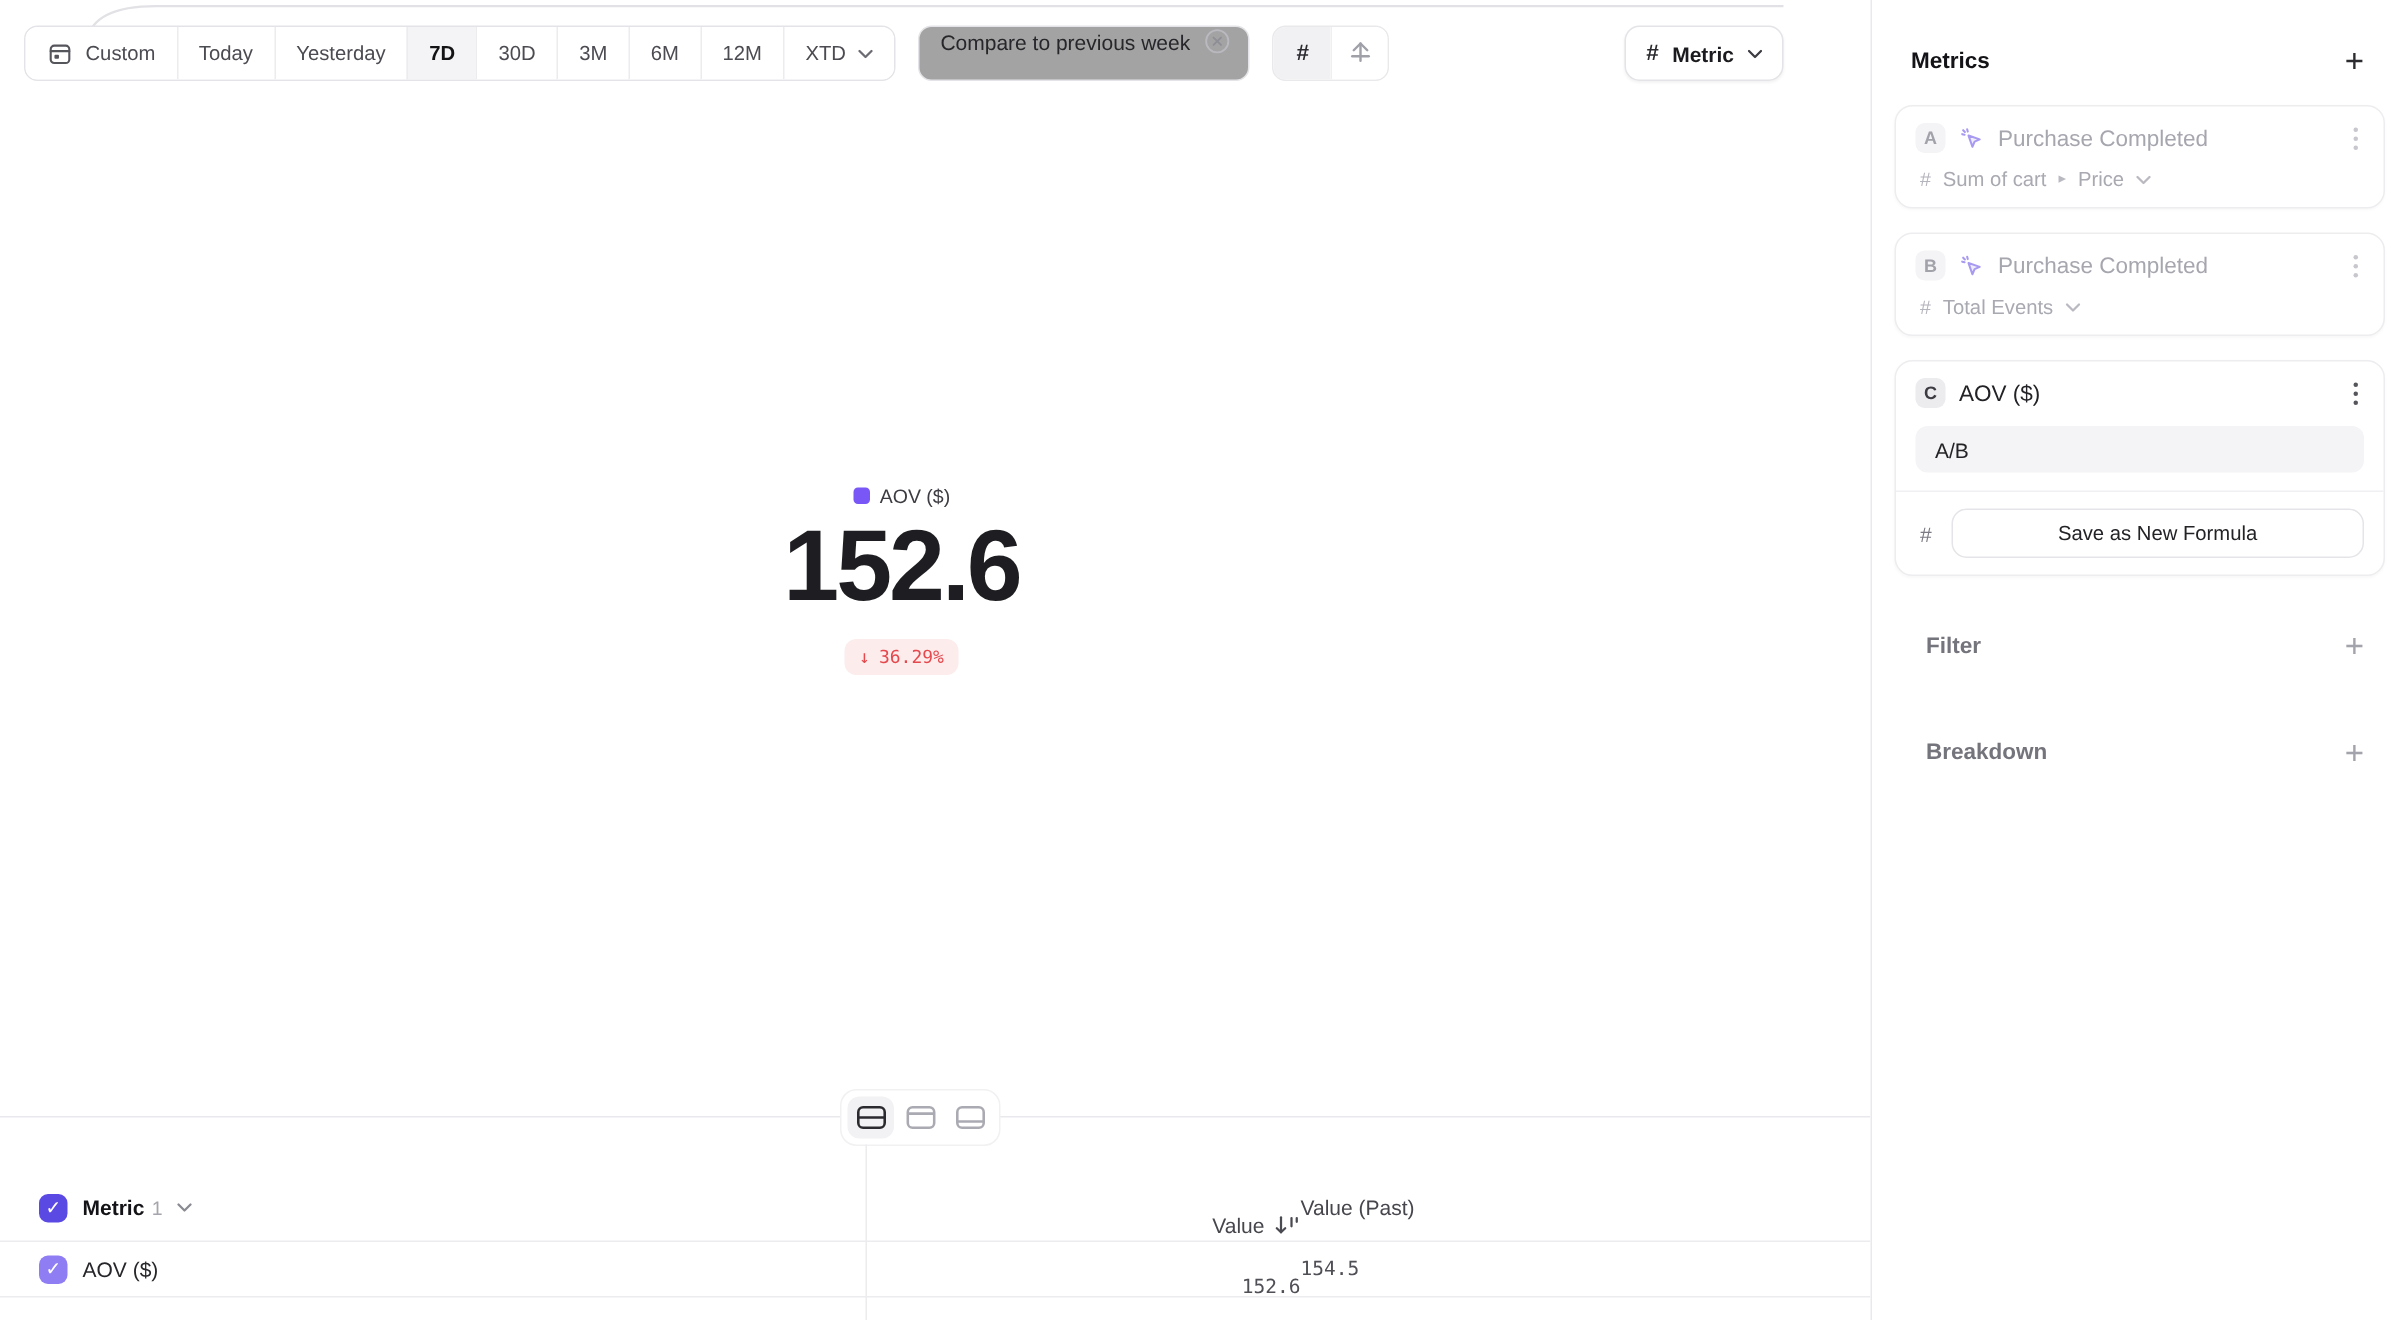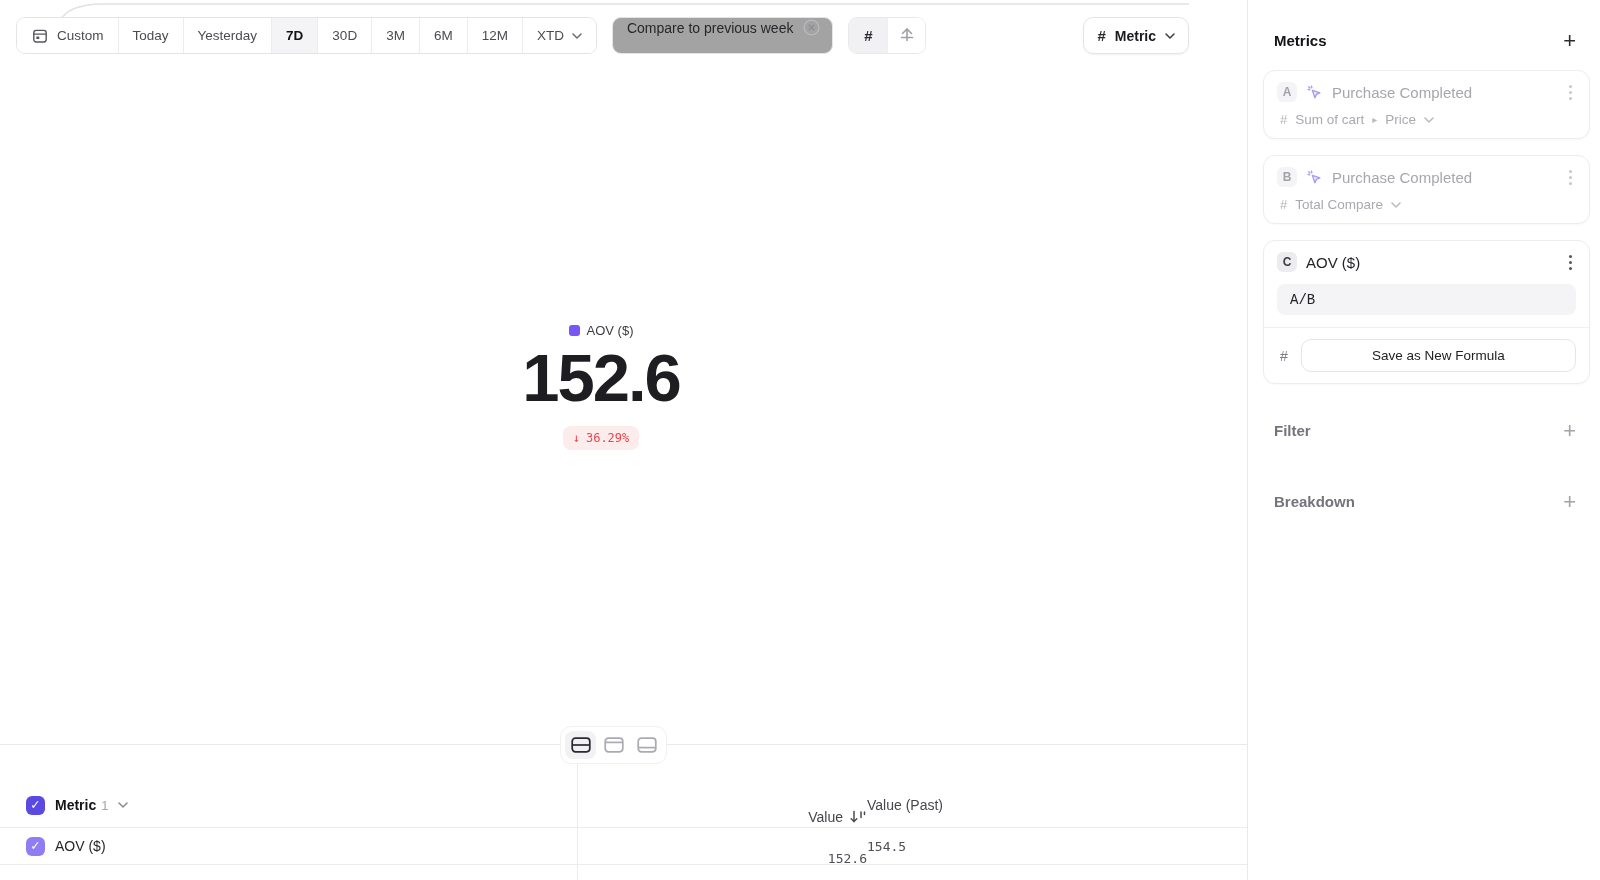--- a/index.html
+++ b/index.html
@@ -81,29 +81,29 @@
   .card-title{font-size:15px;color:#a6a6af;}
   .card.active .card-title{color:#232327;}
   .kebab{margin-left:auto;width:3px;height:3px;border-radius:50%;background:currentColor;
         box-shadow:0 -6px 0 currentColor,0 6px 0 currentColor;color:#c7c7cd;cursor:pointer;flex:0 0 auto;margin-right:4px;}
   .card.active .kebab{color:#55555c;}
   .card-row2{display:flex;align-items:center;gap:8px;margin-top:10px;padding-left:3px;font-size:13.5px;
         color:#a9a9b2;cursor:pointer;}
   .hash-sm{font-size:13px;font-weight:500;color:#b4b4bc;line-height:1;}
   .caret{font-size:10px;color:#b9b9c1;font-family:"DejaVu Sans",sans-serif;}
   .formula-input{margin-top:12px;height:31px;background:#f4f4f6;border-radius:8px;display:flex;align-items:center;
-        padding:0 13px;font-size:14px;color:#232327;cursor:text;font-family:Liberation Mono, monospace;}
+        padding:0 13px;font-size:14px;color:#232327;cursor:text;}
   .card-divider{height:1px;background:#f0f0f3;margin:12px -13px 0 -13px;}
   .save-row{display:flex;align-items:center;gap:13px;margin-top:11px;padding-left:3px;}
   .save-row .hash-sm{color:#7b7b83;font-size:14px;}
   .save-btn{flex:1;height:33px;border:1px solid #e5e5e9;border-radius:10px;background:#fff;font-size:13.5px;
         font-weight:500;color:#232327;cursor:pointer;font-family:inherit;}
   .sb-section{display:flex;align-items:center;justify-content:space-between;padding:0 24px 0 26px;margin-top:38px;}
   .sb-section + .sb-section{margin-top:54px;align-items:flex-end;}
-  .sb-section-label{font-size:15px;font-weight:600;color:#74747c;}
+  .sb-section-label{font-size:15px;font-weight:600;color:#74747c;margin-left:10px;}
 </style>
 </head>
 <body>
 
 <div class="screen">
   <main class="main">
 
     <svg class="top-edge" width="1191" height="34">
       <path d="M58,27 Q62,4 104,4 L1189,4" fill="none" stroke="#e2e2e6" stroke-width="1.5"></path>
     </svg>
@@ -314,21 +314,21 @@
               <line x1="5.1" y1="2" x2="5.5" y2="3.5"></line>
                 <line x1="2" y1="5.1" x2="3.5" y2="5.5"></line>
                 <line x1="2.6" y1="2.6" x2="3.7" y2="3.7"></line>
             </svg>
           </span>
           <span class="card-title">Purchase Completed</span>
           <span class="kebab"></span>
         </div>
         <div class="card-row2">
           <span class="hash-sm">#</span>
-          <span>Total Compare</span>
+          <span>Total Events</span>
           <span style="display:flex;">
             <svg width="10" height="6" viewBox="0 0 10 6" fill="none" stroke="#b9b9c1" stroke-width="1.5" stroke-linecap="round" stroke-linejoin="round">
                 <path d="M1 1 L5 5 L9 1"></path>
               </svg>
           </span>
         </div>
       </div>
 
       <div class="card active">
         <div class="card-row1">

